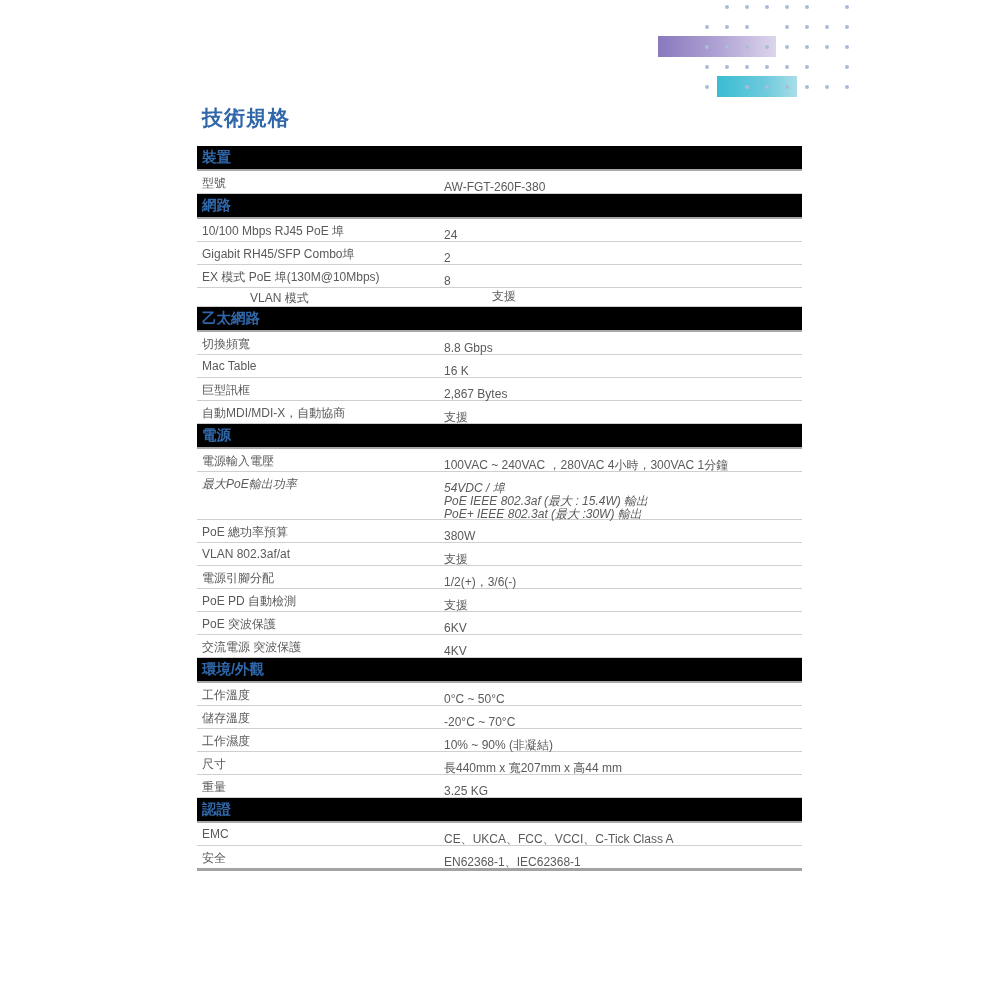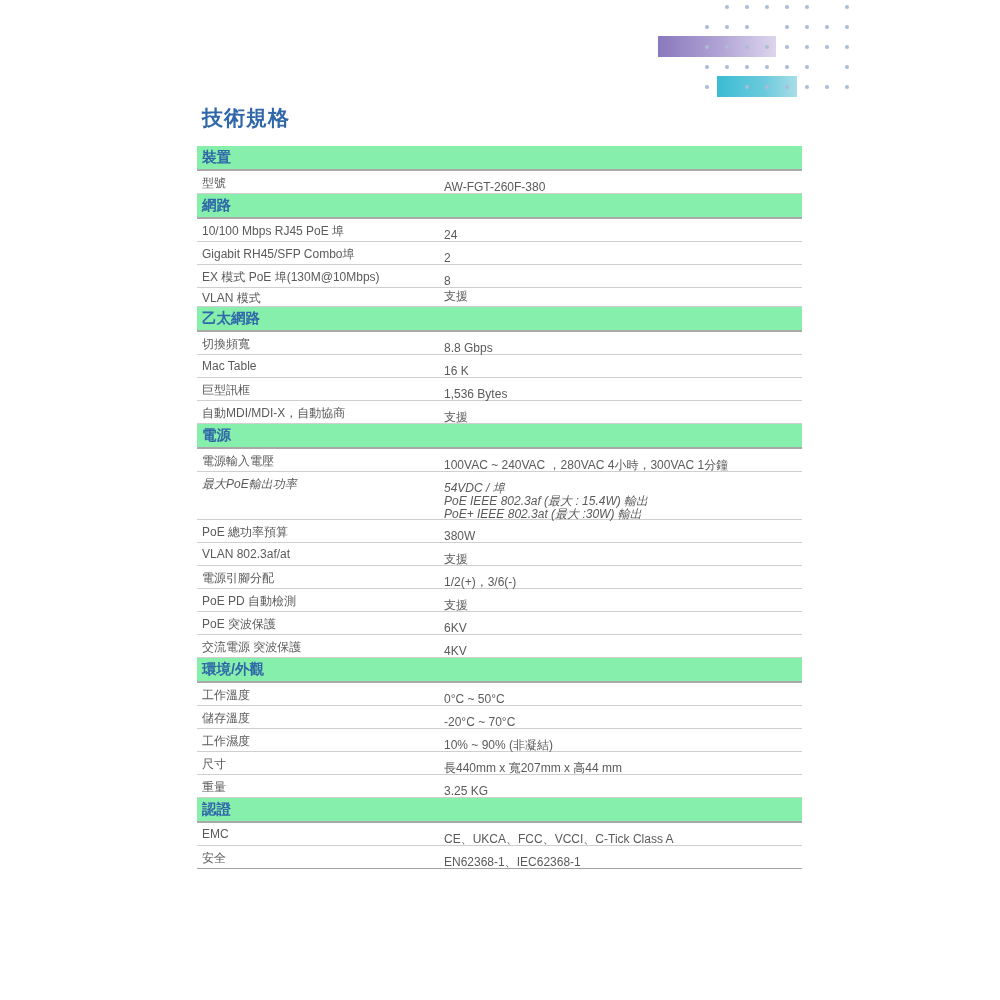--- a/index.html
+++ b/index.html
@@ -8,29 +8,29 @@
     font-family:"Liberation Sans","DejaVu Sans",sans-serif; color:#555;
   }
   .deco { position:absolute; left:650px; top:0; width:220px; height:110px; }
   .deco .dot { position:absolute; width:4px; height:4px; border-radius:50%; background:#a9bcd8; }
   .deco .bar-purple { position:absolute; left:8px; top:36px; width:118px; height:21px;
     background:linear-gradient(90deg,#8a78bd 0%,#b3a6d6 55%,#ddd5ec 100%); }
   .deco .bar-cyan { position:absolute; left:67px; top:76px; width:80px; height:21px;
     background:linear-gradient(90deg,#3bbcd3 0%,#6ccadc 60%,#a9dde8 100%); }
   .title { position:absolute; left:202px; top:104px; font-size:21px; font-weight:bold; color:#2f67a9; letter-spacing:1px; margin:0; }
   .spec { position:absolute; left:197px; top:146px; width:605px; }
-  .section { height:23px; background:#86efac; border-bottom:2px solid #a9a9a9; position:relative; }
+  .section { height:23px; background:#000000; border-bottom:2px solid #a9a9a9; position:relative; }
   .section span { position:absolute; left:5px; top:2px; font-size:14.5px; font-weight:bold; color:#2f67a9; }
   .row { position:relative; border-bottom:1px solid #cfcfcf; height:22px; font-size:12px; color:#5a5a5a; }
   .row .label { position:absolute; left:5px; top:4px; white-space:nowrap; }
   .row .value { position:absolute; left:247px; top:10px; white-space:nowrap; line-height:13px; }
   .row.tall { height:47px;font-style:italic; }
   .row.short { height:18px; }
-  .row.short .label, .row.short .value { top:2px; }
-  .row.last { border-bottom:1px solid #a3a3a3; }
+  .row.short .label, .row.short .value { top:2px;margin-left:48px; }
+  .row.last { border-bottom:3px solid #a3a3a3; }
 </style>
 </head>
 <body>
 
 <div class="deco">
   <div class="bar-purple"></div>
   <div class="bar-cyan"></div>
 
   <div class="dot" style="left:75px;top:5px"></div>
     <div class="dot" style="left:95px;top:5px"></div>
@@ -107,21 +107,21 @@
   <div class="row">
       <span class="label">切換頻寬</span>
       <span class="value">8.8 Gbps</span>
     </div>
   <div class="row">
       <span class="label">Mac Table</span>
       <span class="value">16 K</span>
     </div>
   <div class="row">
       <span class="label">巨型訊框</span>
-      <span class="value">1,536 Bytes</span>
+      <span class="value">2,867 Bytes</span>
     </div>
   <div class="row">
       <span class="label">自動MDI/MDI-X，自動協商</span>
       <span class="value">支援</span>
     </div>
 
   <div class="section">
       <span>電源</span>
     </div>
   <div class="row">

